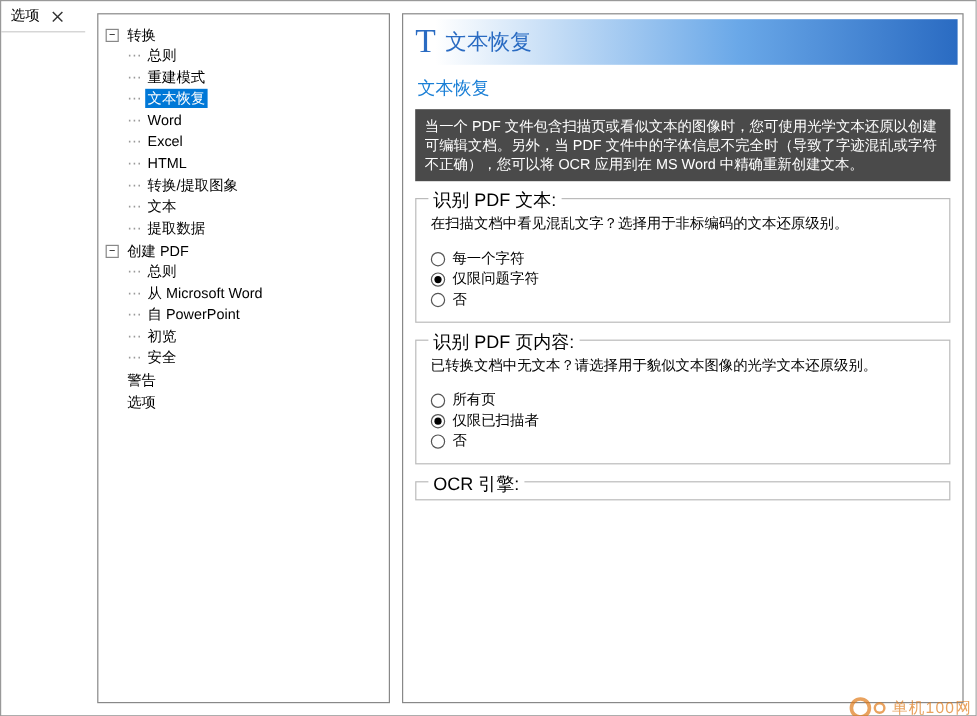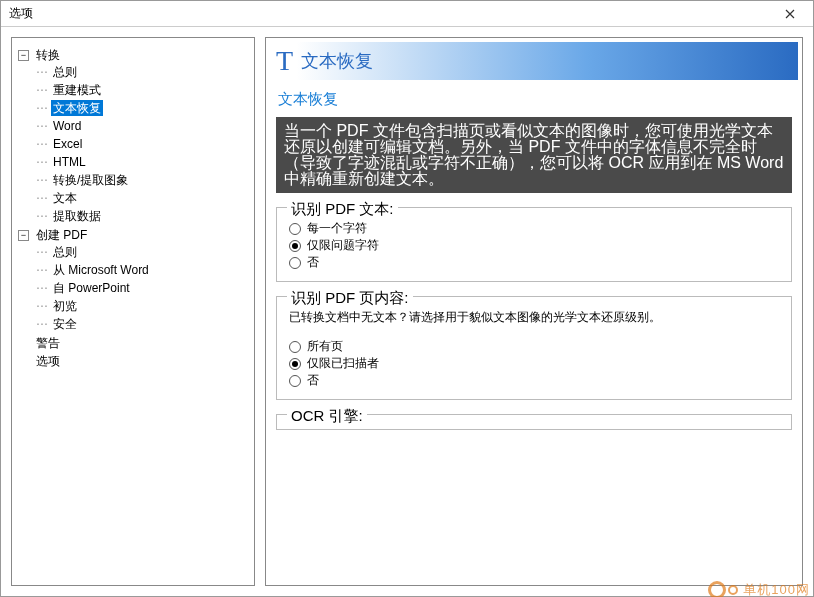--- a/index.html
+++ b/index.html
@@ -1,38 +1,38 @@
 <!DOCTYPE html>
 <html><head>
 <meta charset="utf-8">
 <style>
 *{box-sizing:border-box;margin:0;padding:0;font-family:"Microsoft YaHei","SimSun",sans-serif;font-size:12px}
 body{background:#fff;width:814px;height:597px;overflow:hidden;position:relative}
-.window{width:814px;height:597px;border:1px solid #999;background:#fff;display:flex;flex-direction:column}
+.window{width:814px;height:597px;border:1px solid #999;background:#fff;display:flex;flex-direction:row}
 .titlebar{height:26px;display:flex;align-items:center;border-bottom:1px solid #ccc;padding:0 8px}
 .titlebar .title{flex:1}
 .close-btn{width:30px;height:22px;display:flex;align-items:center;justify-content:center;cursor:pointer}
 .close-btn svg{width:10px;height:10px}
 .body{flex:1;display:flex;padding:10px;gap:10px;overflow:hidden}
 .left-panel{width:244px;border:1px solid #888;padding:8px 4px;overflow:auto}
 .tree ul{list-style:none;padding-left:18px}
 .tree>ul{padding-left:2px}
 .tree li{line-height:16px;padding:1px 0;white-space:nowrap}
 .tree .node{display:flex;align-items:center;gap:2px}
 .tree .toggle{width:11px;height:11px;border:1px solid #888;display:inline-flex;align-items:center;justify-content:center;font-size:9px;line-height:9px;cursor:pointer;margin-right:3px;flex-shrink:0}
 .tree .dots{color:#999;margin-right:2px;letter-spacing:-1px}
 .tree .spacer{width:14px;display:inline-block}
 .tree .label{padding:0 2px;cursor:pointer}
 .tree .selected{background:#0078d7;color:#fff}
 .right-panel{flex:1;border:1px solid #888;padding:4px;overflow:auto;position:relative}
 .header-band{height:38px;background:linear-gradient(to right,#fff 0%,#fff 5%,#6aa8e8 60%,#2a6bc2 100%);display:flex;align-items:center;padding-left:6px;margin-bottom:10px}
 .header-band .t-icon{font-family:"Times New Roman",serif;font-size:28px;color:#2a6bc2;margin-right:8px}
 .header-band .h-title{font-size:18px;color:#2a6bc2}
 .sub-title{color:#1a7fd6;font-size:15px;margin:6px 8px 8px}
-.desc-box{background:#4a4a4a;color:#fff;padding:6px 8px;margin:0 6px 14px;line-height:16px;font-size:16px}
+.desc-box{background:#4a4a4a;color:#fff;padding:6px 8px;margin:0 6px 14px;line-height:16px;font-size:12px}
 .groupbox{border:1px solid #bbb;margin:0 6px 14px;padding:12px 12px 10px;position:relative}
 .groupbox .legend{position:absolute;top:-8px;left:10px;background:#fff;padding:0 4px;font-size:15px}
 .groupbox .prompt{margin-bottom:12px}
 .radio-row{display:flex;align-items:center;gap:6px;margin:0 0;cursor:pointer}
 .radio{width:12px;height:12px;border:1px solid #555;border-radius:50%;display:inline-flex;align-items:center;justify-content:center;flex-shrink:0}
 .radio.checked::after{content:"";width:6px;height:6px;background:#000;border-radius:50%}
 .footer{height:50px;display:flex;align-items:center;justify-content:flex-end;gap:14px;padding:0 14px;position:relative}
 .btn{min-width:86px;height:24px;border:1px solid #888;background:#fff;cursor:pointer;display:inline-flex;align-items:center;justify-content:center}
 .btn.primary{border:1px solid #555;box-shadow:0 0 0 1px #888 inset}
 .watermark{position:absolute;right:4px;bottom:-2px;opacity:.7;display:flex;align-items:center;gap:2px;pointer-events:none}
@@ -174,20 +174,21 @@
     <div class="right-panel">
       <div class="header-band">
         <span class="t-icon">T</span>
         <span class="h-title">文本恢复</span>
       </div>
       <div class="sub-title">文本恢复</div>
       <div class="desc-box">当一个 PDF 文件包含扫描页或看似文本的图像时，您可使用光学文本还原以创建可编辑文档。另外，当 PDF 文件中的字体信息不完全时（导致了字迹混乱或字符不正确），您可以将 OCR 应用到在 MS Word 中精确重新创建文本。</div>
 
       <fieldset class="groupbox">
         <span class="legend">识别 PDF 文本:</span>
+        <div class="prompt">在扫描文档中看见混乱文字？选择用于非标编码的文本还原级别。</div>
         <div id="g1-options">
             <div class="radio-row">
               <span class="radio"></span>
               <span>每一个字符</span>
             </div>
             <div class="radio-row">
               <span class="radio checked"></span>
               <span>仅限问题字符</span>
             </div>
             <div class="radio-row">

